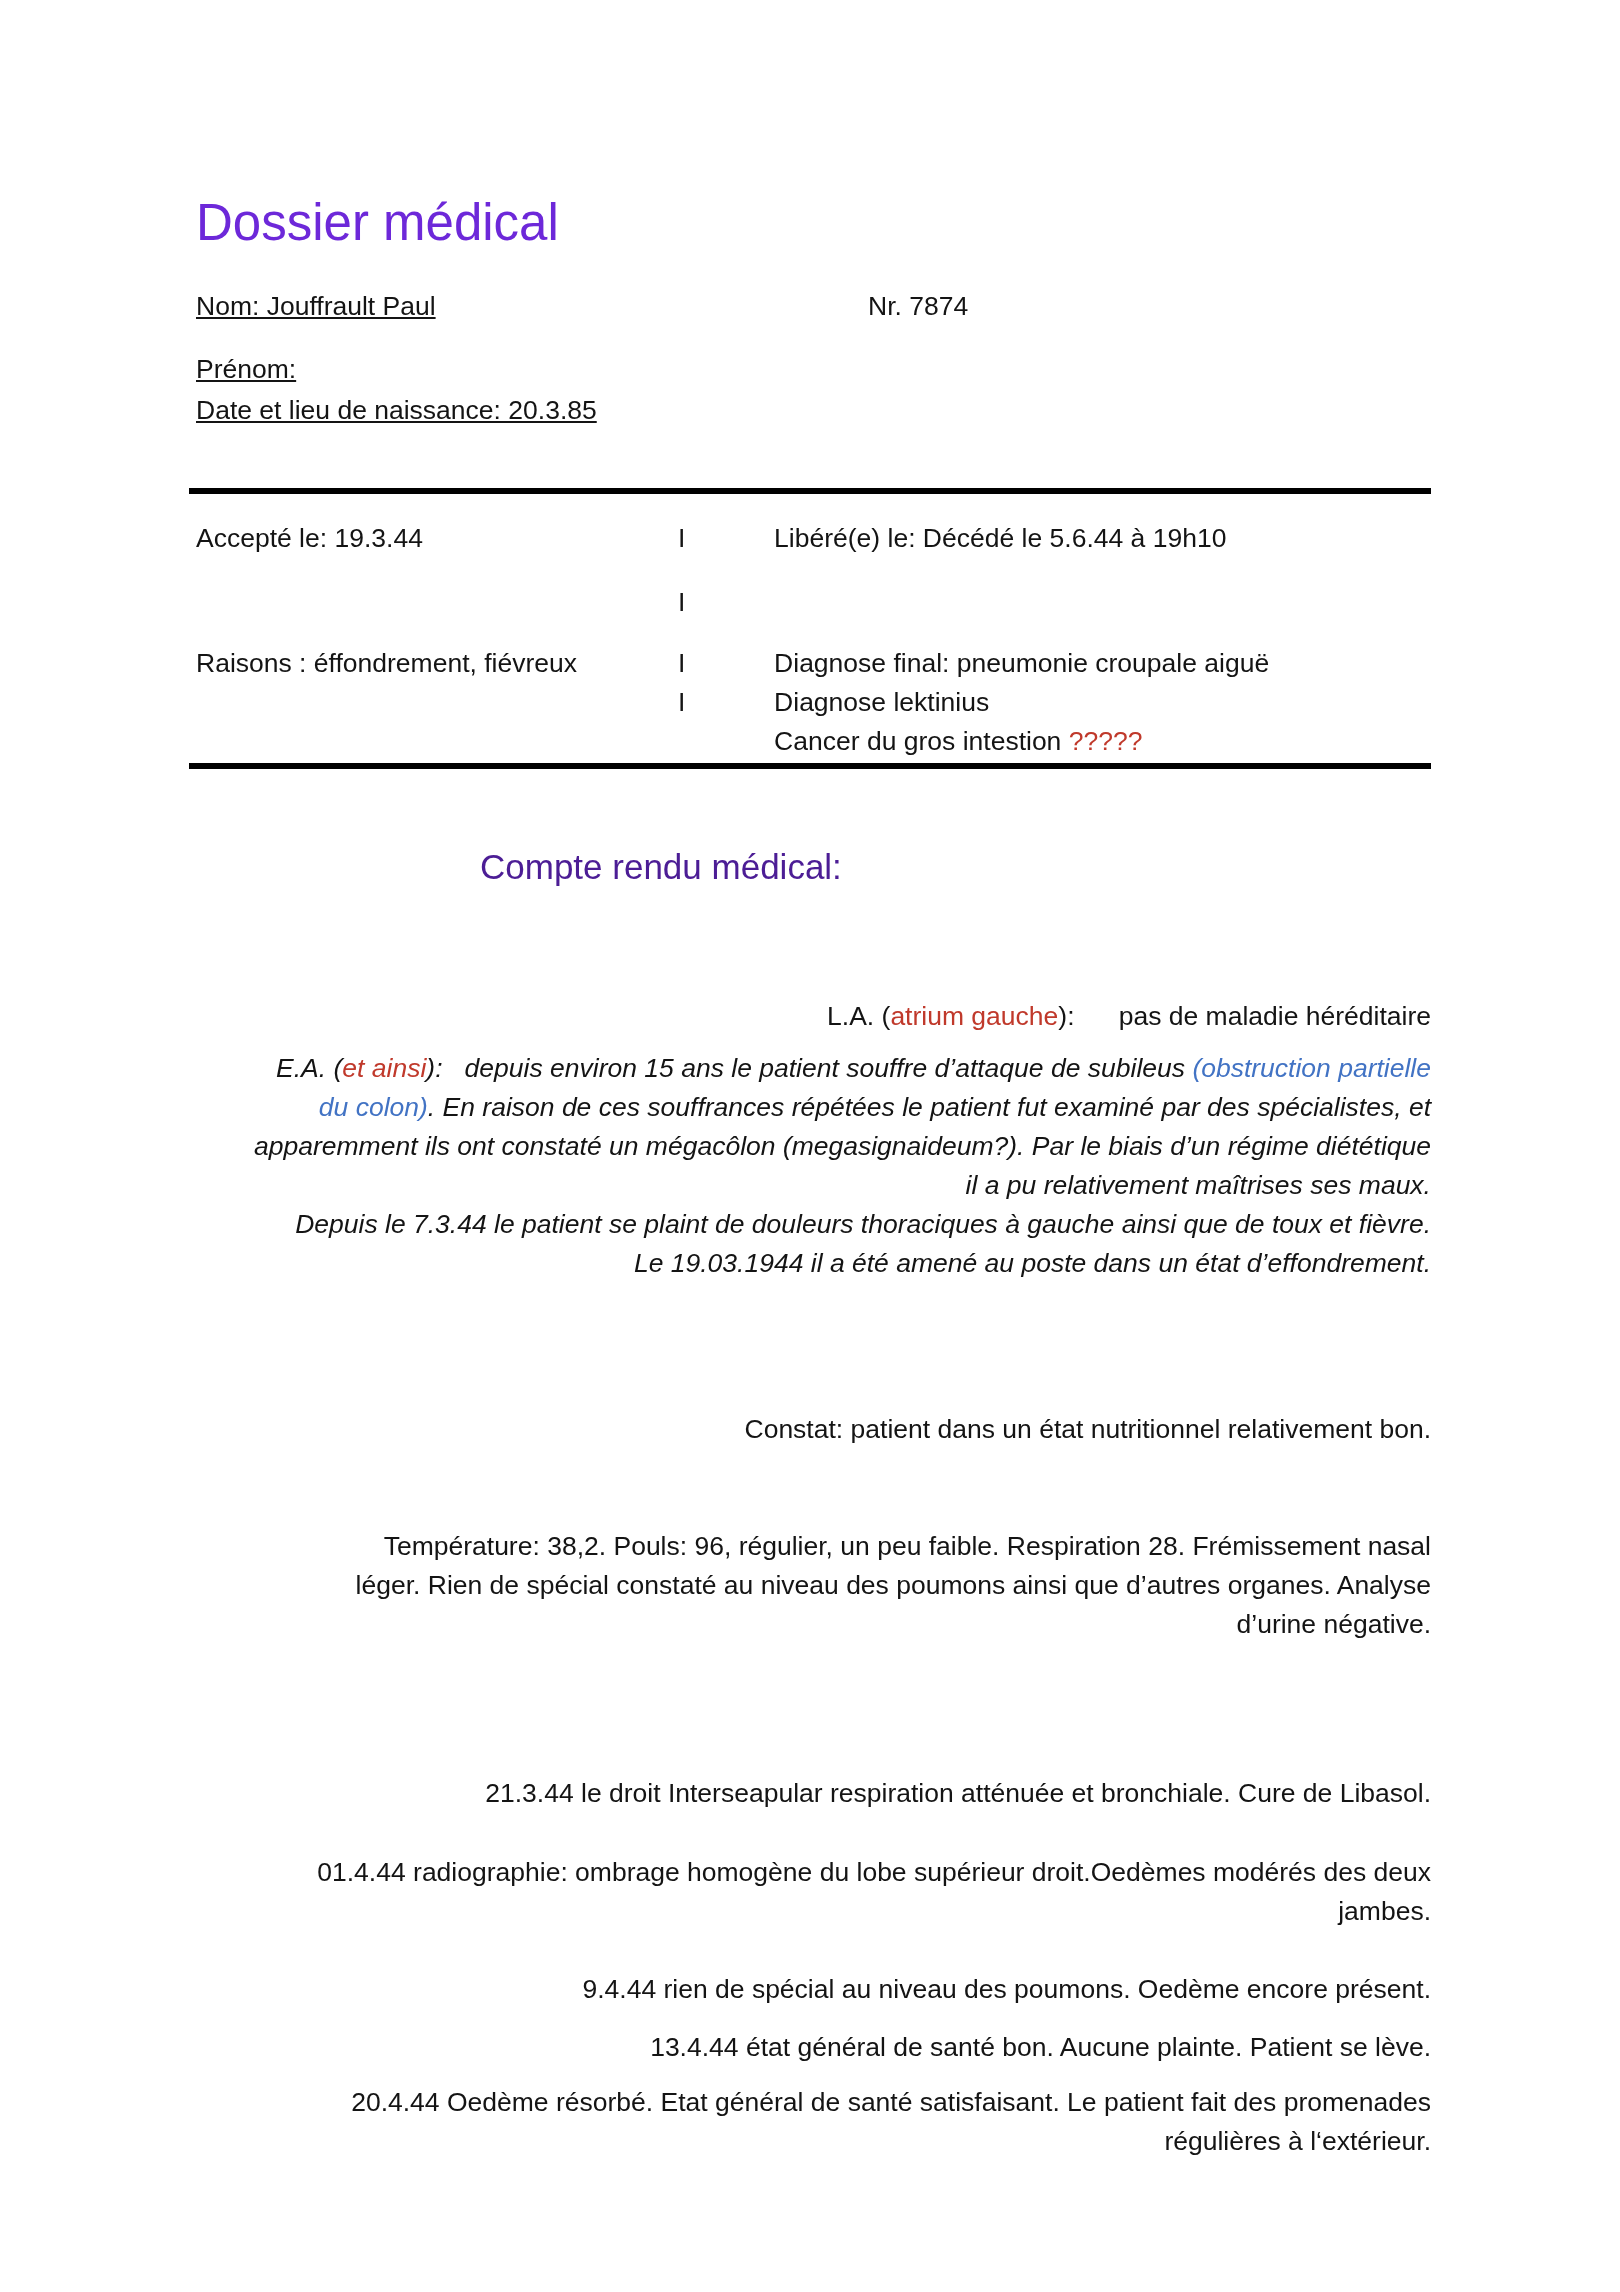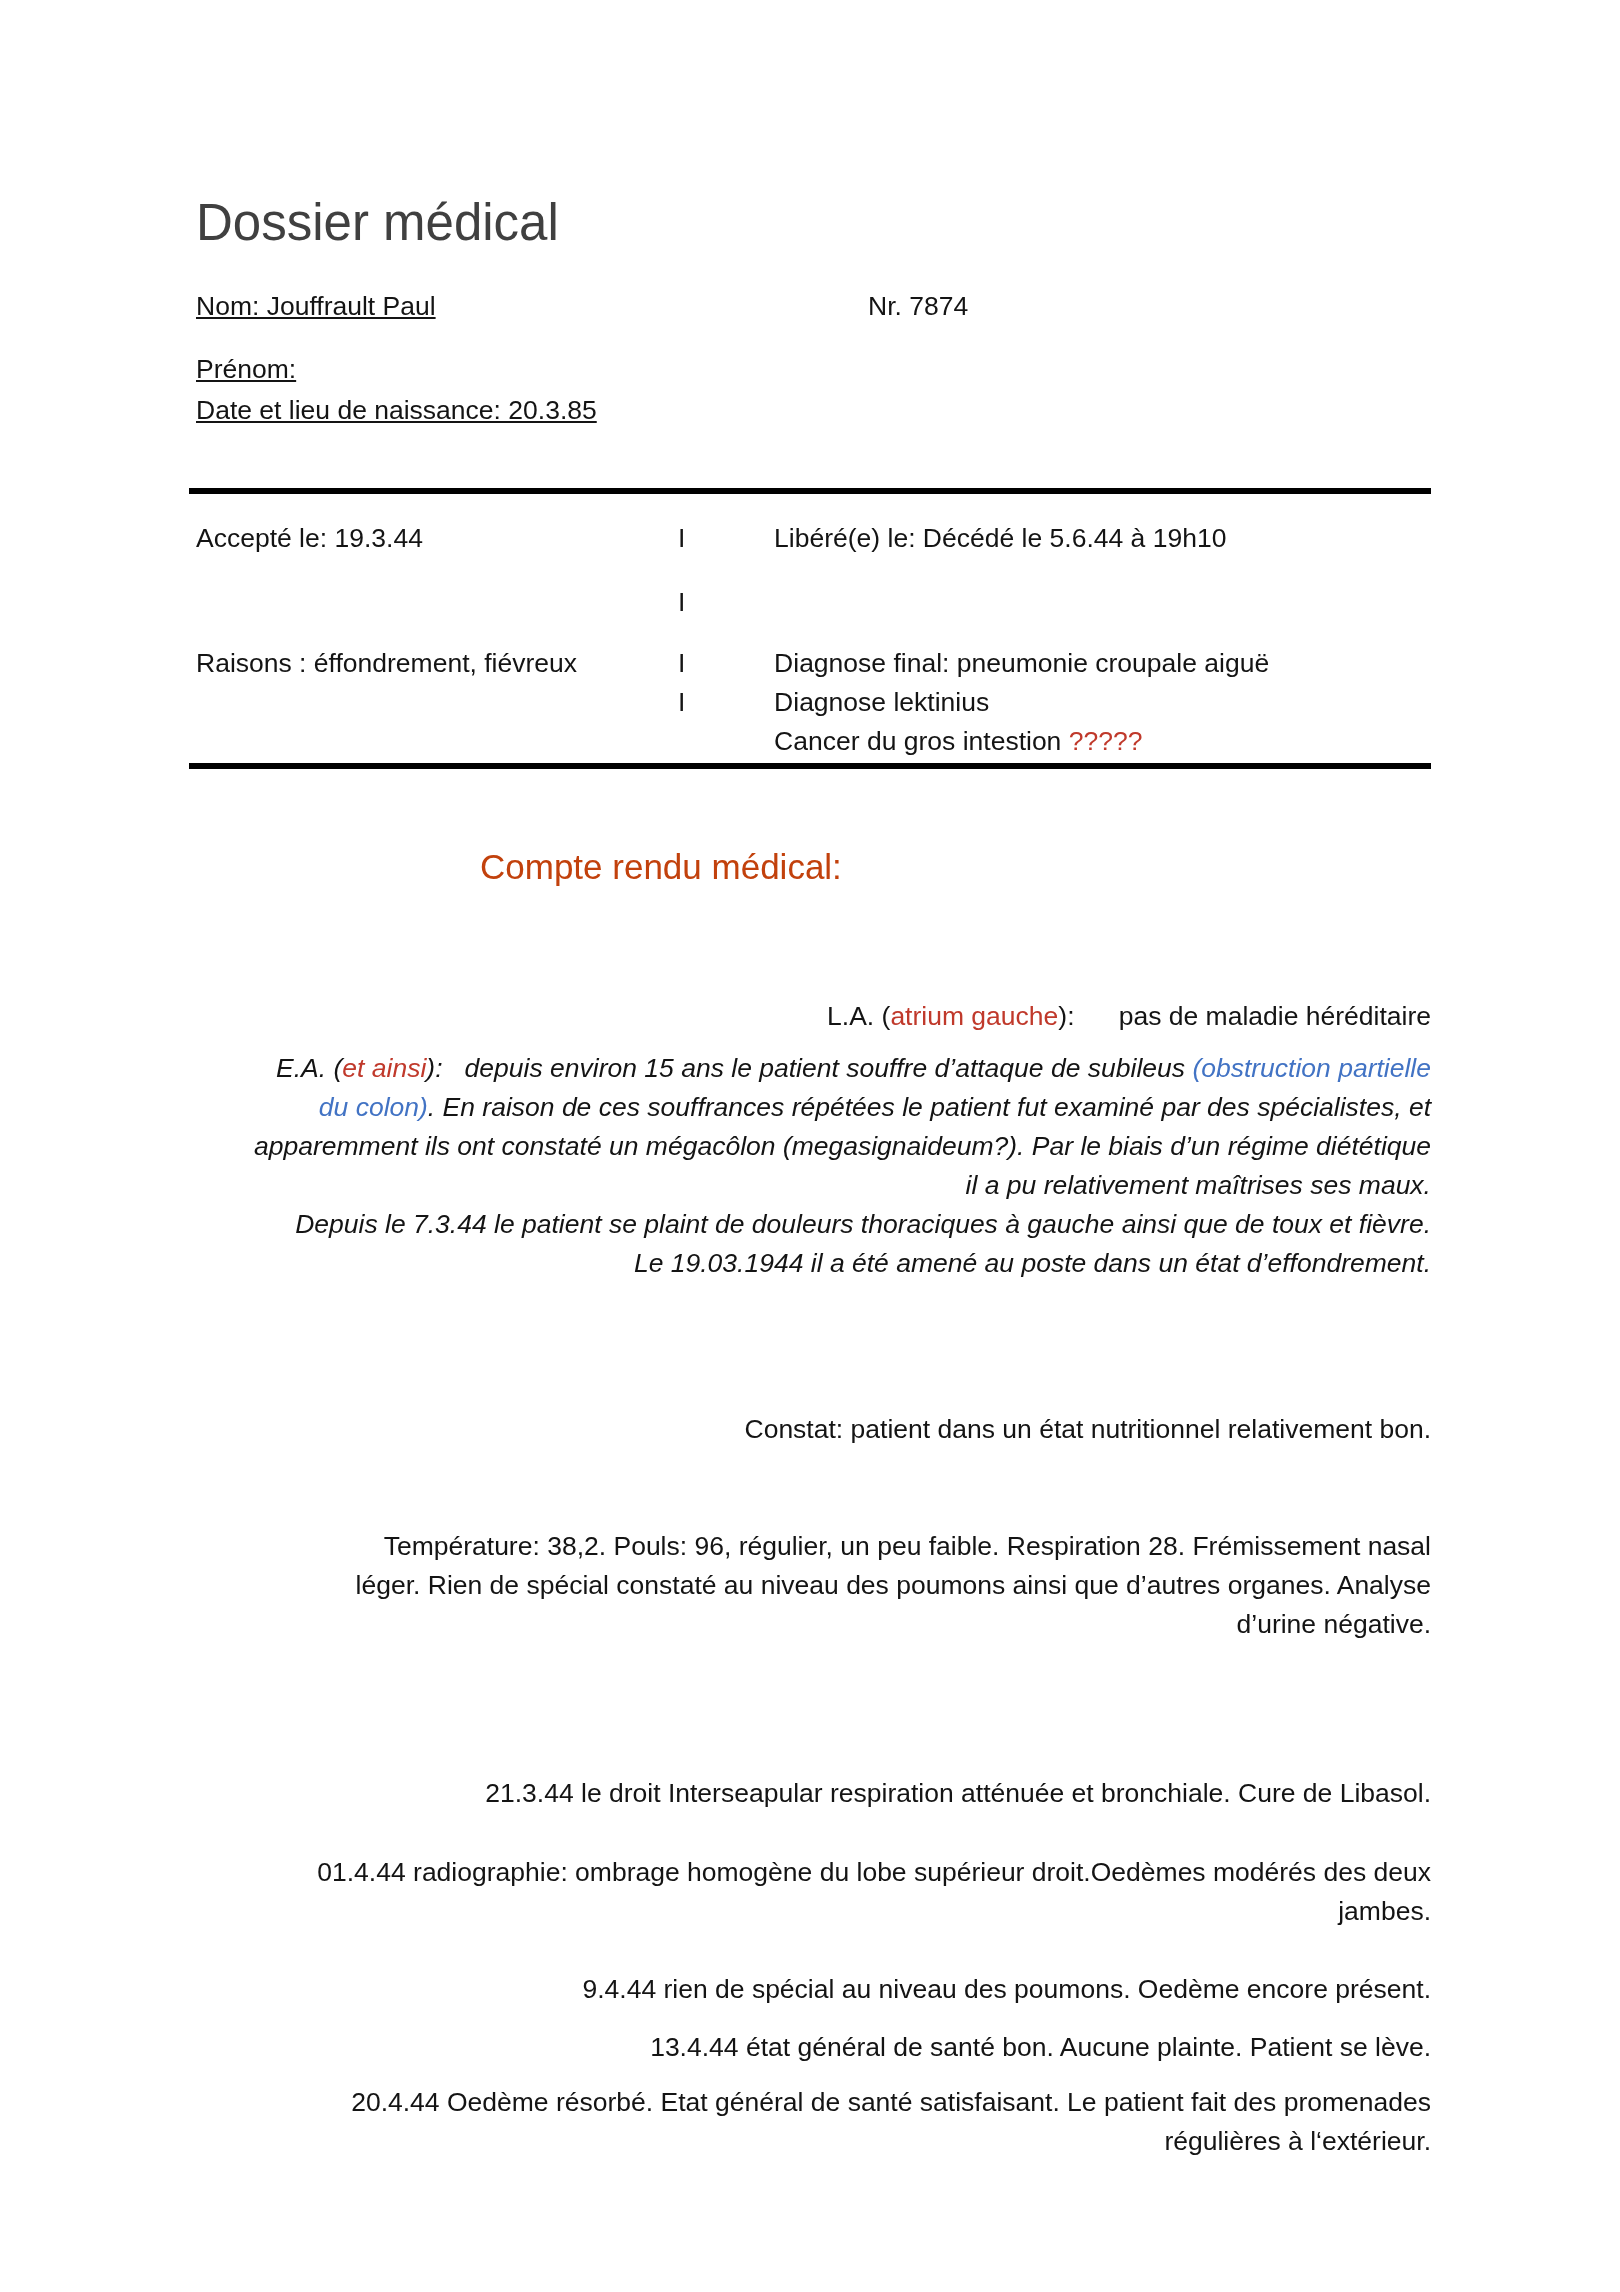--- a/index.html
+++ b/index.html
@@ -10,42 +10,42 @@
     background:#ffffff;
     box-sizing:border-box;
     padding:191px 189px 0 196px;
     font-family:"Liberation Sans", sans-serif;
     font-size:26.5px; line-height:39px;
     color:#141414;
     overflow:hidden;
   }
   h1.doc-title {
     font-size:51px; line-height:63px; font-weight:400;
-    margin:0 0 33px 0; color:#404040;
+    margin:0 0 33px 0; color:#6d28d9;
   }
   .meta { position:relative; margin:0 0 23.5px 0;text-decoration:underline; }
   .meta.tight { margin-bottom:2px; }
   .meta.last { margin-bottom:0; }
   .nr { position:absolute; left:672px; top:0; }
 
   .admission {
     margin:58px 0 0 -6.9px;
     border-top:6.9px solid #000;
     border-bottom:6.9px solid #000;
     padding:25.5px 0 2px 0;
   }
   .arow { display:grid; grid-template-columns:489px 96px 1fr; }
   .arow .c1 { padding-left:6.9px; }
   .r1 { height:64px; }
   .r2 { height:61px; }
   .r3,.r4,.r5 { height:39px; }
 
   h2.report-heading {
     font-size:35px; line-height:49px; font-weight:400;
-    margin:73px 0 106px 284px; color:#c2410c;
+    margin:73px 0 106px 284px; color:#4c1d95;
   }
 
   .par { margin:0; white-space:pre;text-align:right; }
   .ea { margin-top:13px;font-style:italic; }
   .constat { margin-top:49px; }
   .indent { margin-left:106px; white-space:pre; }
   .e1 { margin-top:52px; }
   .e2 { margin-top:46px; }
   .e3 { margin-top:40px; }
   .e4 { margin-top:39px; }

